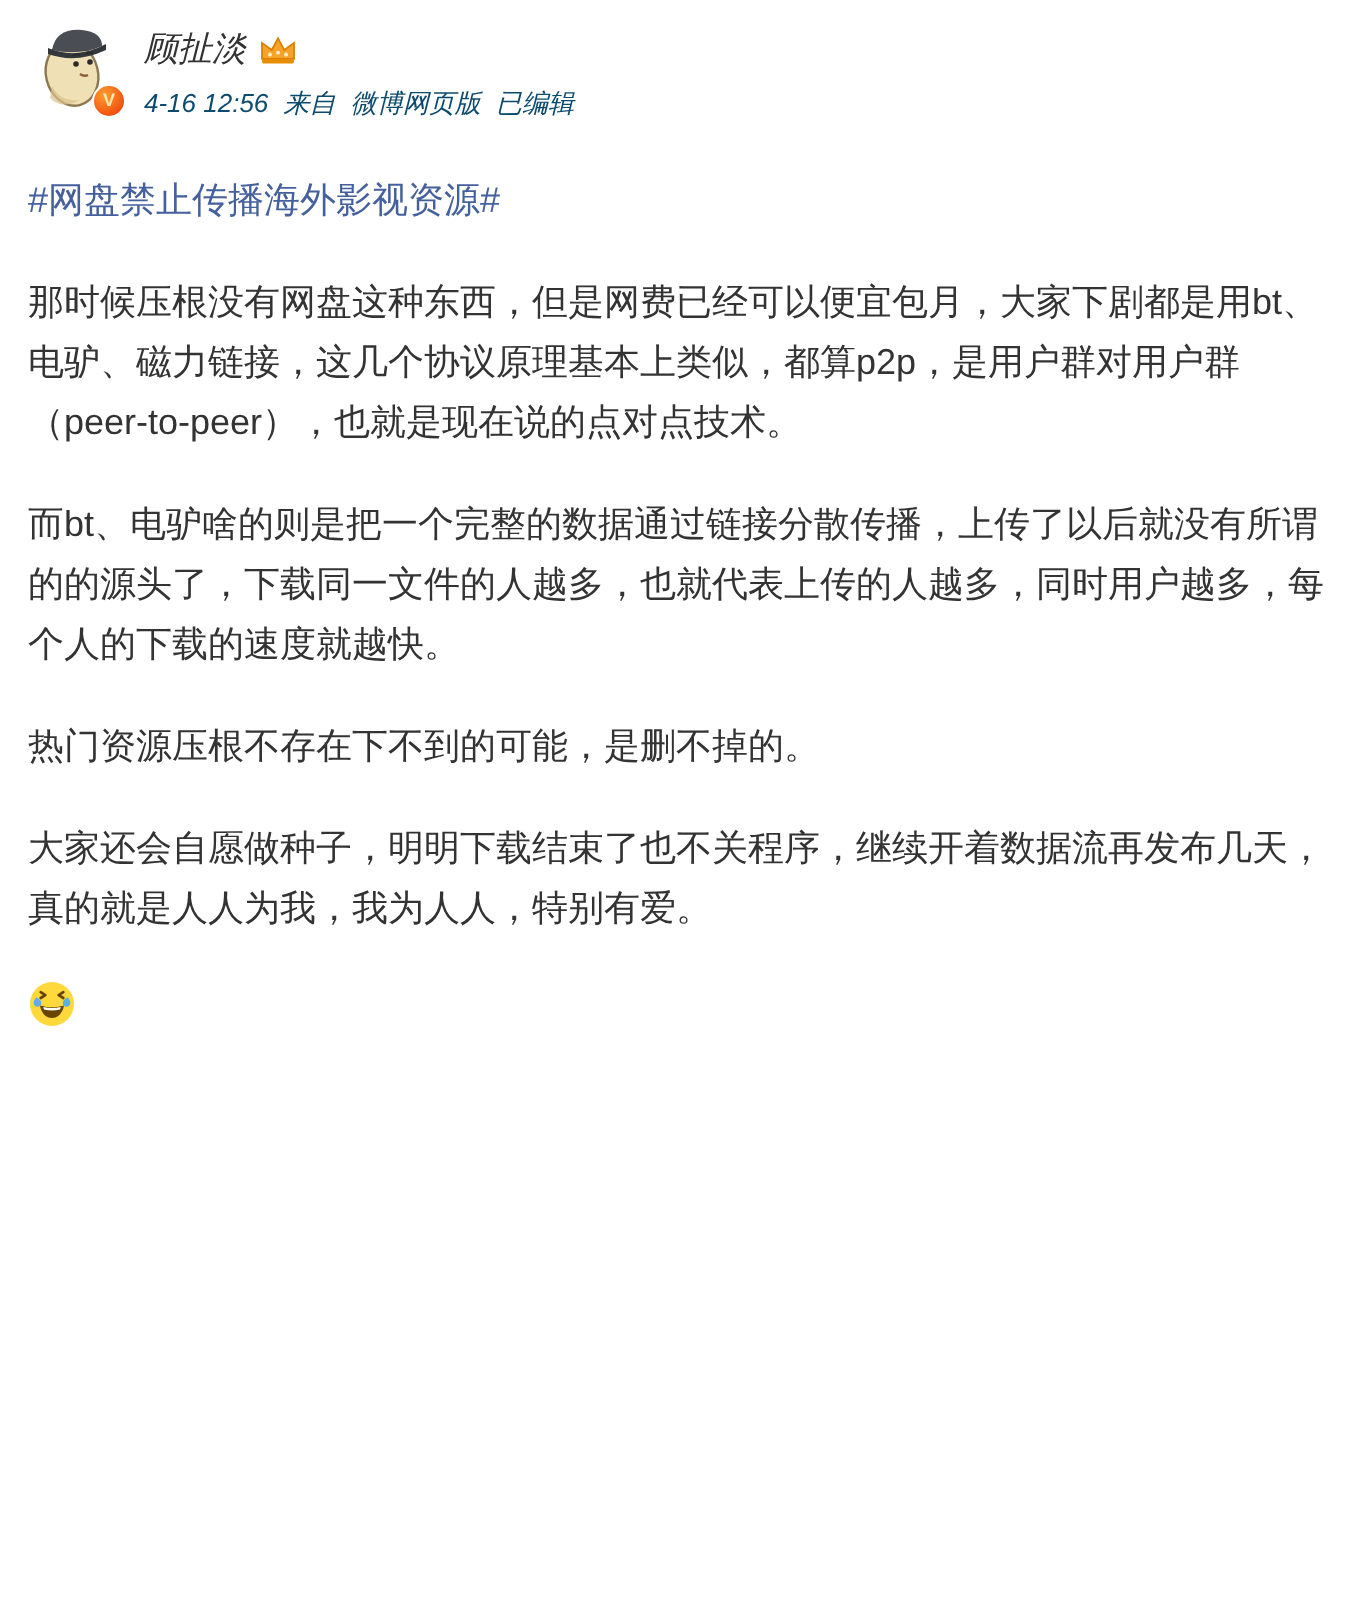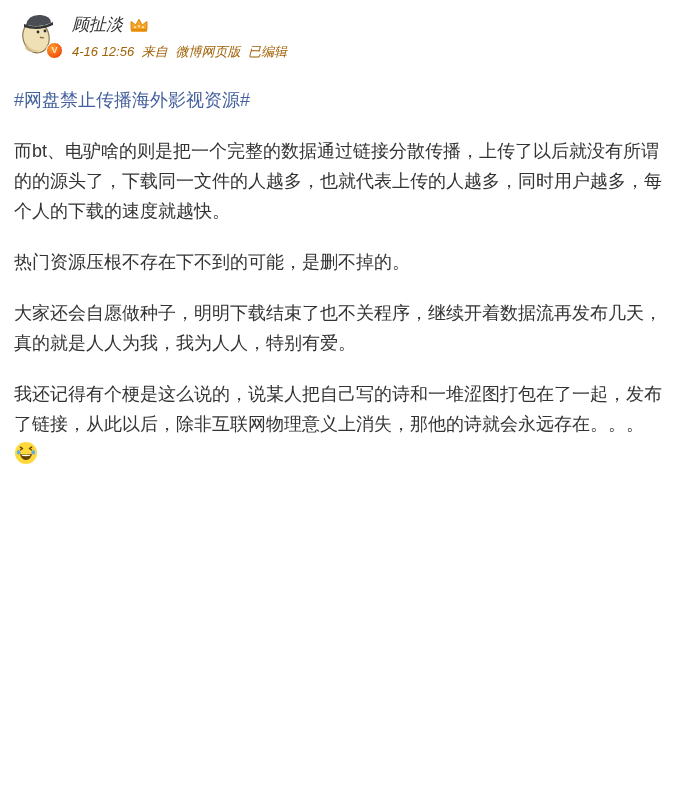--- a/index.html
+++ b/index.html
@@ -67,21 +67,21 @@
   }
   .crown {
     width: 20px;
     height: 16px;
     display: inline-block;
     cursor: pointer;
   }
   .meta-row {
     margin-top: 7px;
     font-size: 13px;
-    color: #a16207;
+    color: #0c4a6e;
   }
   .meta-row span { margin-right: 4px; }
   .meta-row .src { cursor: pointer; }
   
   .content {
     margin-top: 24px;
     font-size: 18px;
     line-height: 30px;
     color: #333333;
     letter-spacing: 0;
@@ -149,24 +149,24 @@
         <span>4-16 12:56</span>
         <span>来自</span>
         <span class="src">微博网页版</span>
         <span>已编辑</span>
       </div>
     </div>
   </div>
 
   <div class="content">
     <p class="hashtag"><a>#网盘禁止传播海外影视资源#</a></p>
+    <p>那时候压根没有网盘这种东西，但是网费已经可以便宜包月，大家下剧都是用bt、电驴、磁力链接，这几个协议原理基本上类似，都算p2p，是用户群对用户群（peer-to-peer），也就是现在说的点对点技术。</p>
     <p>而bt、电驴啥的则是把一个完整的数据通过链接分散传播，上传了以后就没有所谓的的源头了，下载同一文件的人越多，也就代表上传的人越多，同时用户越多，每个人的下载的速度就越快。</p>
     <p>热门资源压根不存在下不到的可能，是删不掉的。</p>
     <p>大家还会自愿做种子，明明下载结束了也不关程序，继续开着数据流再发布几天，真的就是人人为我，我为人人，特别有爱。</p>
-    <p class="last">我还记得有个梗是这么说的，说某人把自己写的诗和一堆涩图打包在了一起，发布了链接，从此以后，除非互联网物理意义上消失，那他的诗就会永远存在。。。</p>
     <div class="emoji-line">
       <svg viewBox="0 0 36 36">
         <circle cx="18" cy="18" r="16.5" fill="#ffd93b"></circle>
         <path d="M18 20.5 c-4.5 0 -9 -1.3 -9 -1.3 s1.2 9.3 9 9.3 s9 -9.3 9 -9.3 s-4.5 1.3 -9 1.3 z" fill="#664500"></path>
         <path d="M11.5 20.2 q6.5 1.6 13 0 l-0.4 2 q-6 1.4 -12.2 0 z" fill="#ffffff"></path>
         <path d="M9.5 13.5 l3.5 -2.2 l-3.5 -2.2" stroke="#664500" stroke-width="2" fill="none" stroke-linecap="round" stroke-linejoin="round"></path>
         <path d="M26.5 13.5 l-3.5 -2.2 l3.5 -2.2" stroke="#664500" stroke-width="2" fill="none" stroke-linecap="round" stroke-linejoin="round"></path>
         <path d="M6.2 13 q-3.4 4.2 -1 6.4 q2.6 2.2 4.6 -1.2 q1.2 -2.4 -3.6 -5.2 z" fill="#5dadec"></path>
         <path d="M29.8 13 q3.4 4.2 1 6.4 q-2.6 2.2 -4.6 -1.2 q-1.2 -2.4 3.6 -5.2 z" fill="#5dadec"></path>
       </svg>

